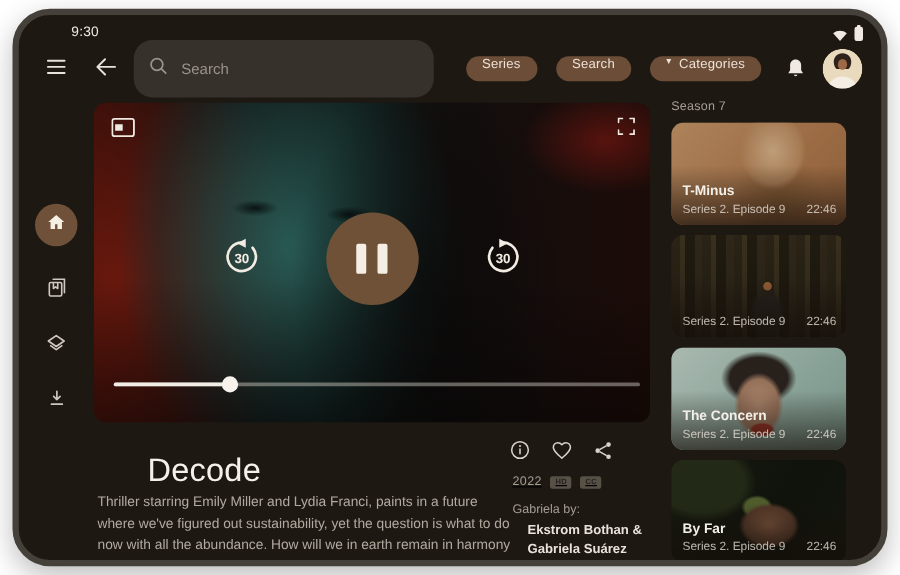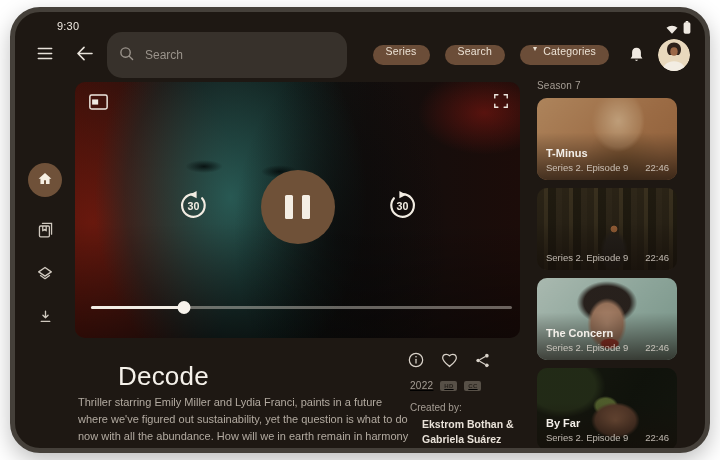--- a/index.html
+++ b/index.html
@@ -291,21 +291,21 @@
             </svg></span>
       </button>
     </div>
     <p class="desc">Thriller starring Emily Miller and Lydia Franci, paints in a future where we've figured out sustainability, yet the question is what to do now with all the abundance. How will we in earth remain in harmony and how will it inspire to help us realize how we can change too.</p>
     <div class="meta">
       <div class="meta-year-row">
         <span class="meta-year">2022</span>
         <span class="badge">HD</span>
         <span class="badge">CC</span>
       </div>
-      <div class="meta-createdby">Created by:</div>
+      <div class="meta-createdby">Gabriela by:</div>
       <div class="meta-creator">Ekstrom Bothan &amp;</div>
       <div class="meta-creator second">Gabriela Suárez</div>
     </div>
 
     <aside class="sidebar">
       <div class="season-label">Season 7</div>
 
       <div class="ep-card ep1">
         <div class="ep-text">
           <div class="ep-title">T-Minus</div>

